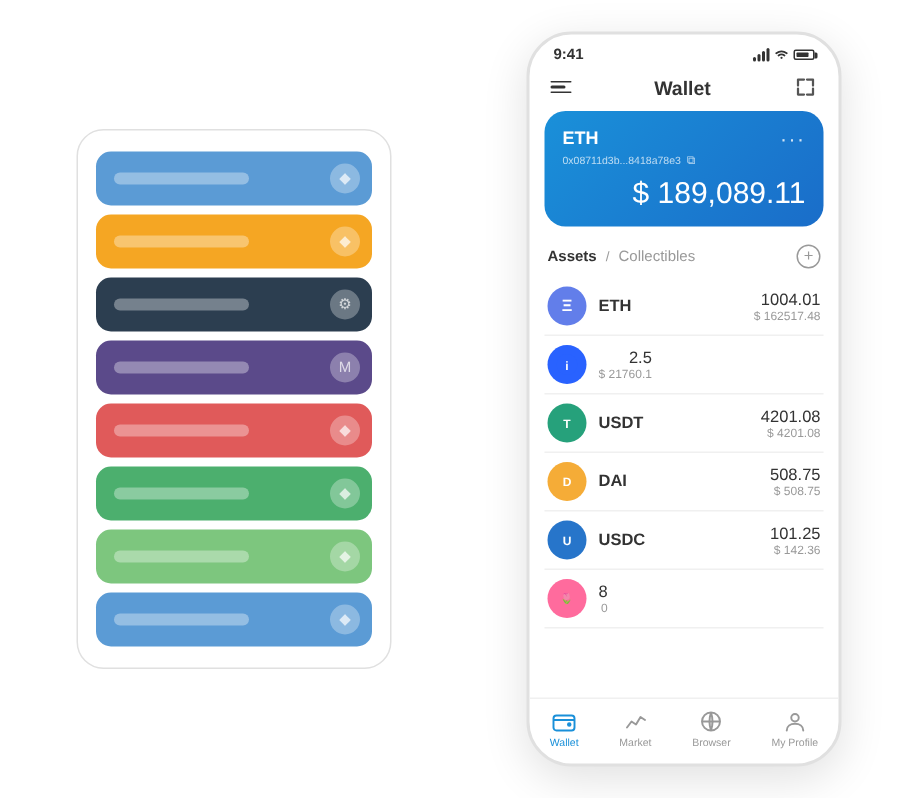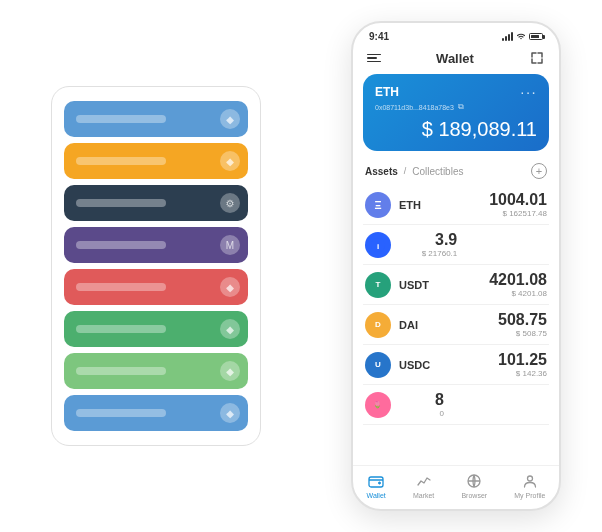--- a/index.html
+++ b/index.html
@@ -320,24 +320,23 @@
       font-weight: 600;
       color: #333;
       flex: 1;
     }
 
     .asset-balance {
       text-align: right;
     }
 
     .asset-amount {
-      font-size: 16px;
-      font-weight: 700;
+      font-size: 11px;
+      font-weight: 400;
       color: #333;
-      margin-left: 36px;
     }
 
     .asset-usd {
       font-size: 8px;
       color: #999;
     }
 
     
     .bottom-nav {
       display: flex;
@@ -495,21 +494,21 @@
       </div>
 
       <div class="asset-row">
         <div class="asset-icon imbtc-icon">
           <svg width="14" height="14" viewBox="0 0 14 14">
             <circle cx="7" cy="7" r="7" fill="#2962FF"></circle>
             <text x="7" y="10.5" text-anchor="middle" fill="white" font-size="8" font-weight="bold">i</text>
           </svg>
         </div>
         <div class="asset-balance">
-          <div class="asset-amount">3.9</div>
+          <div class="asset-amount">2.5</div>
           <div class="asset-usd">$ 21760.1</div>
         </div>
       </div>
 
       <div class="asset-row">
         <div class="asset-icon usdt-icon">T</div>
         <span class="asset-name">USDT</span>
         <div class="asset-balance">
           <div class="asset-amount">4201.08</div>
           <div class="asset-usd">$ 4201.08</div>

